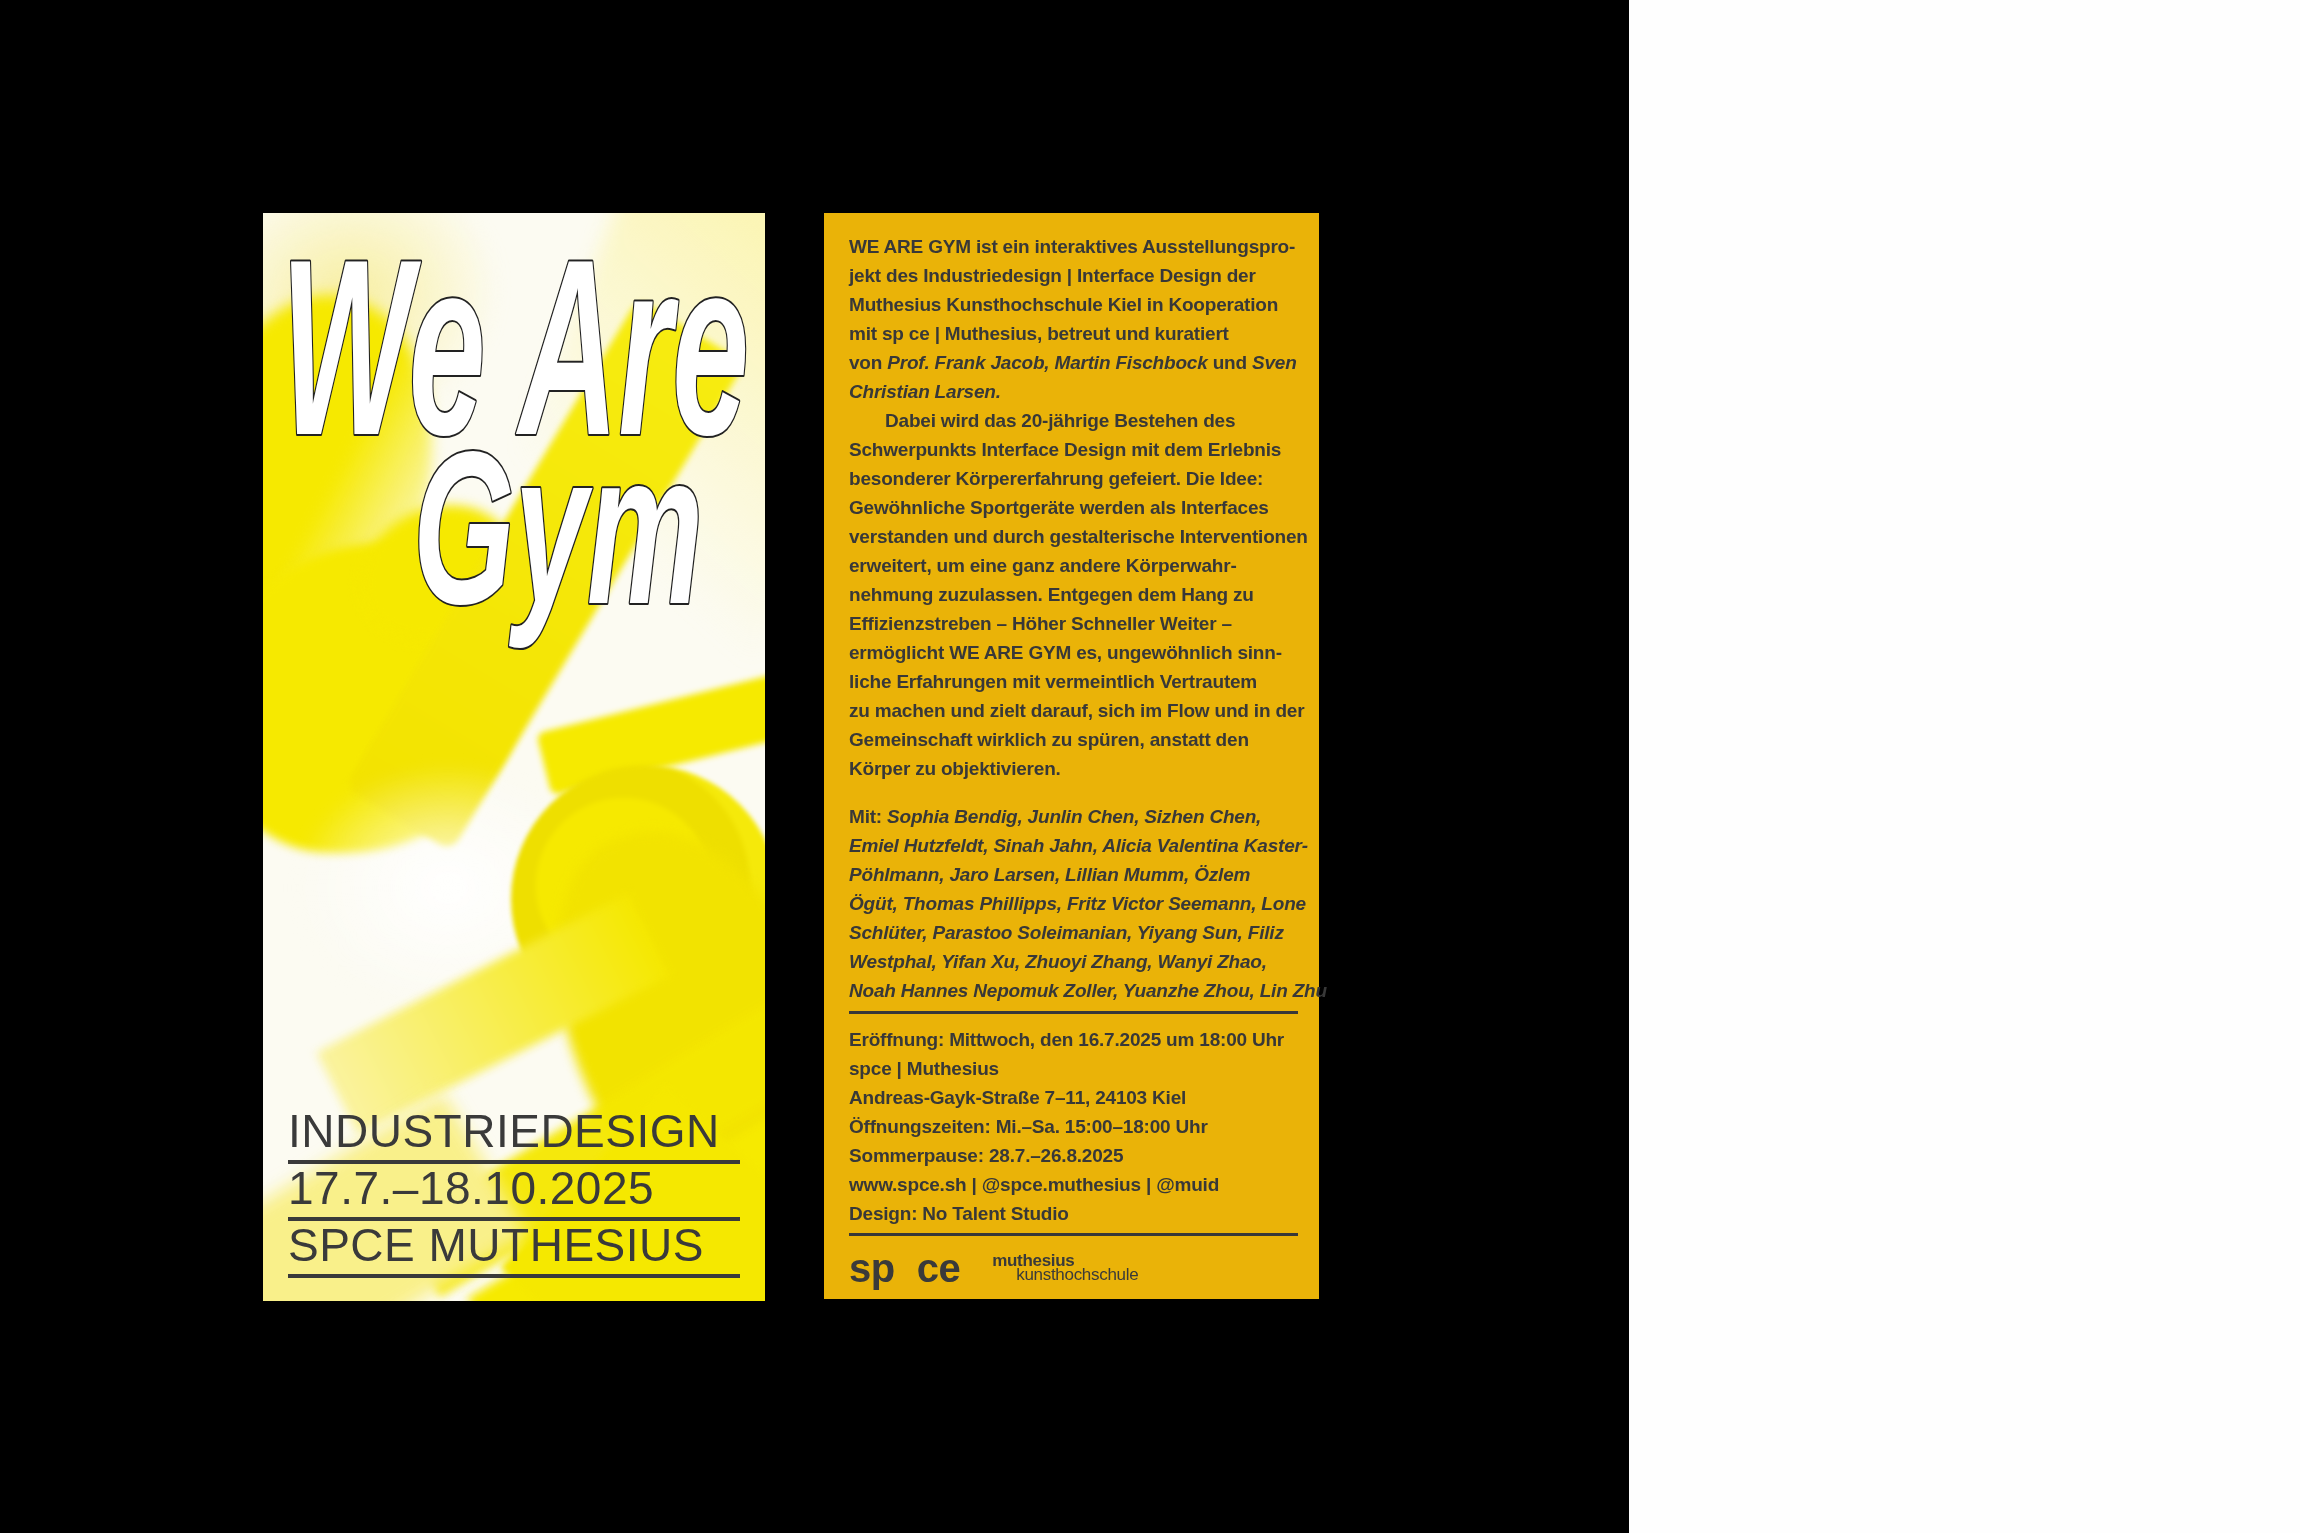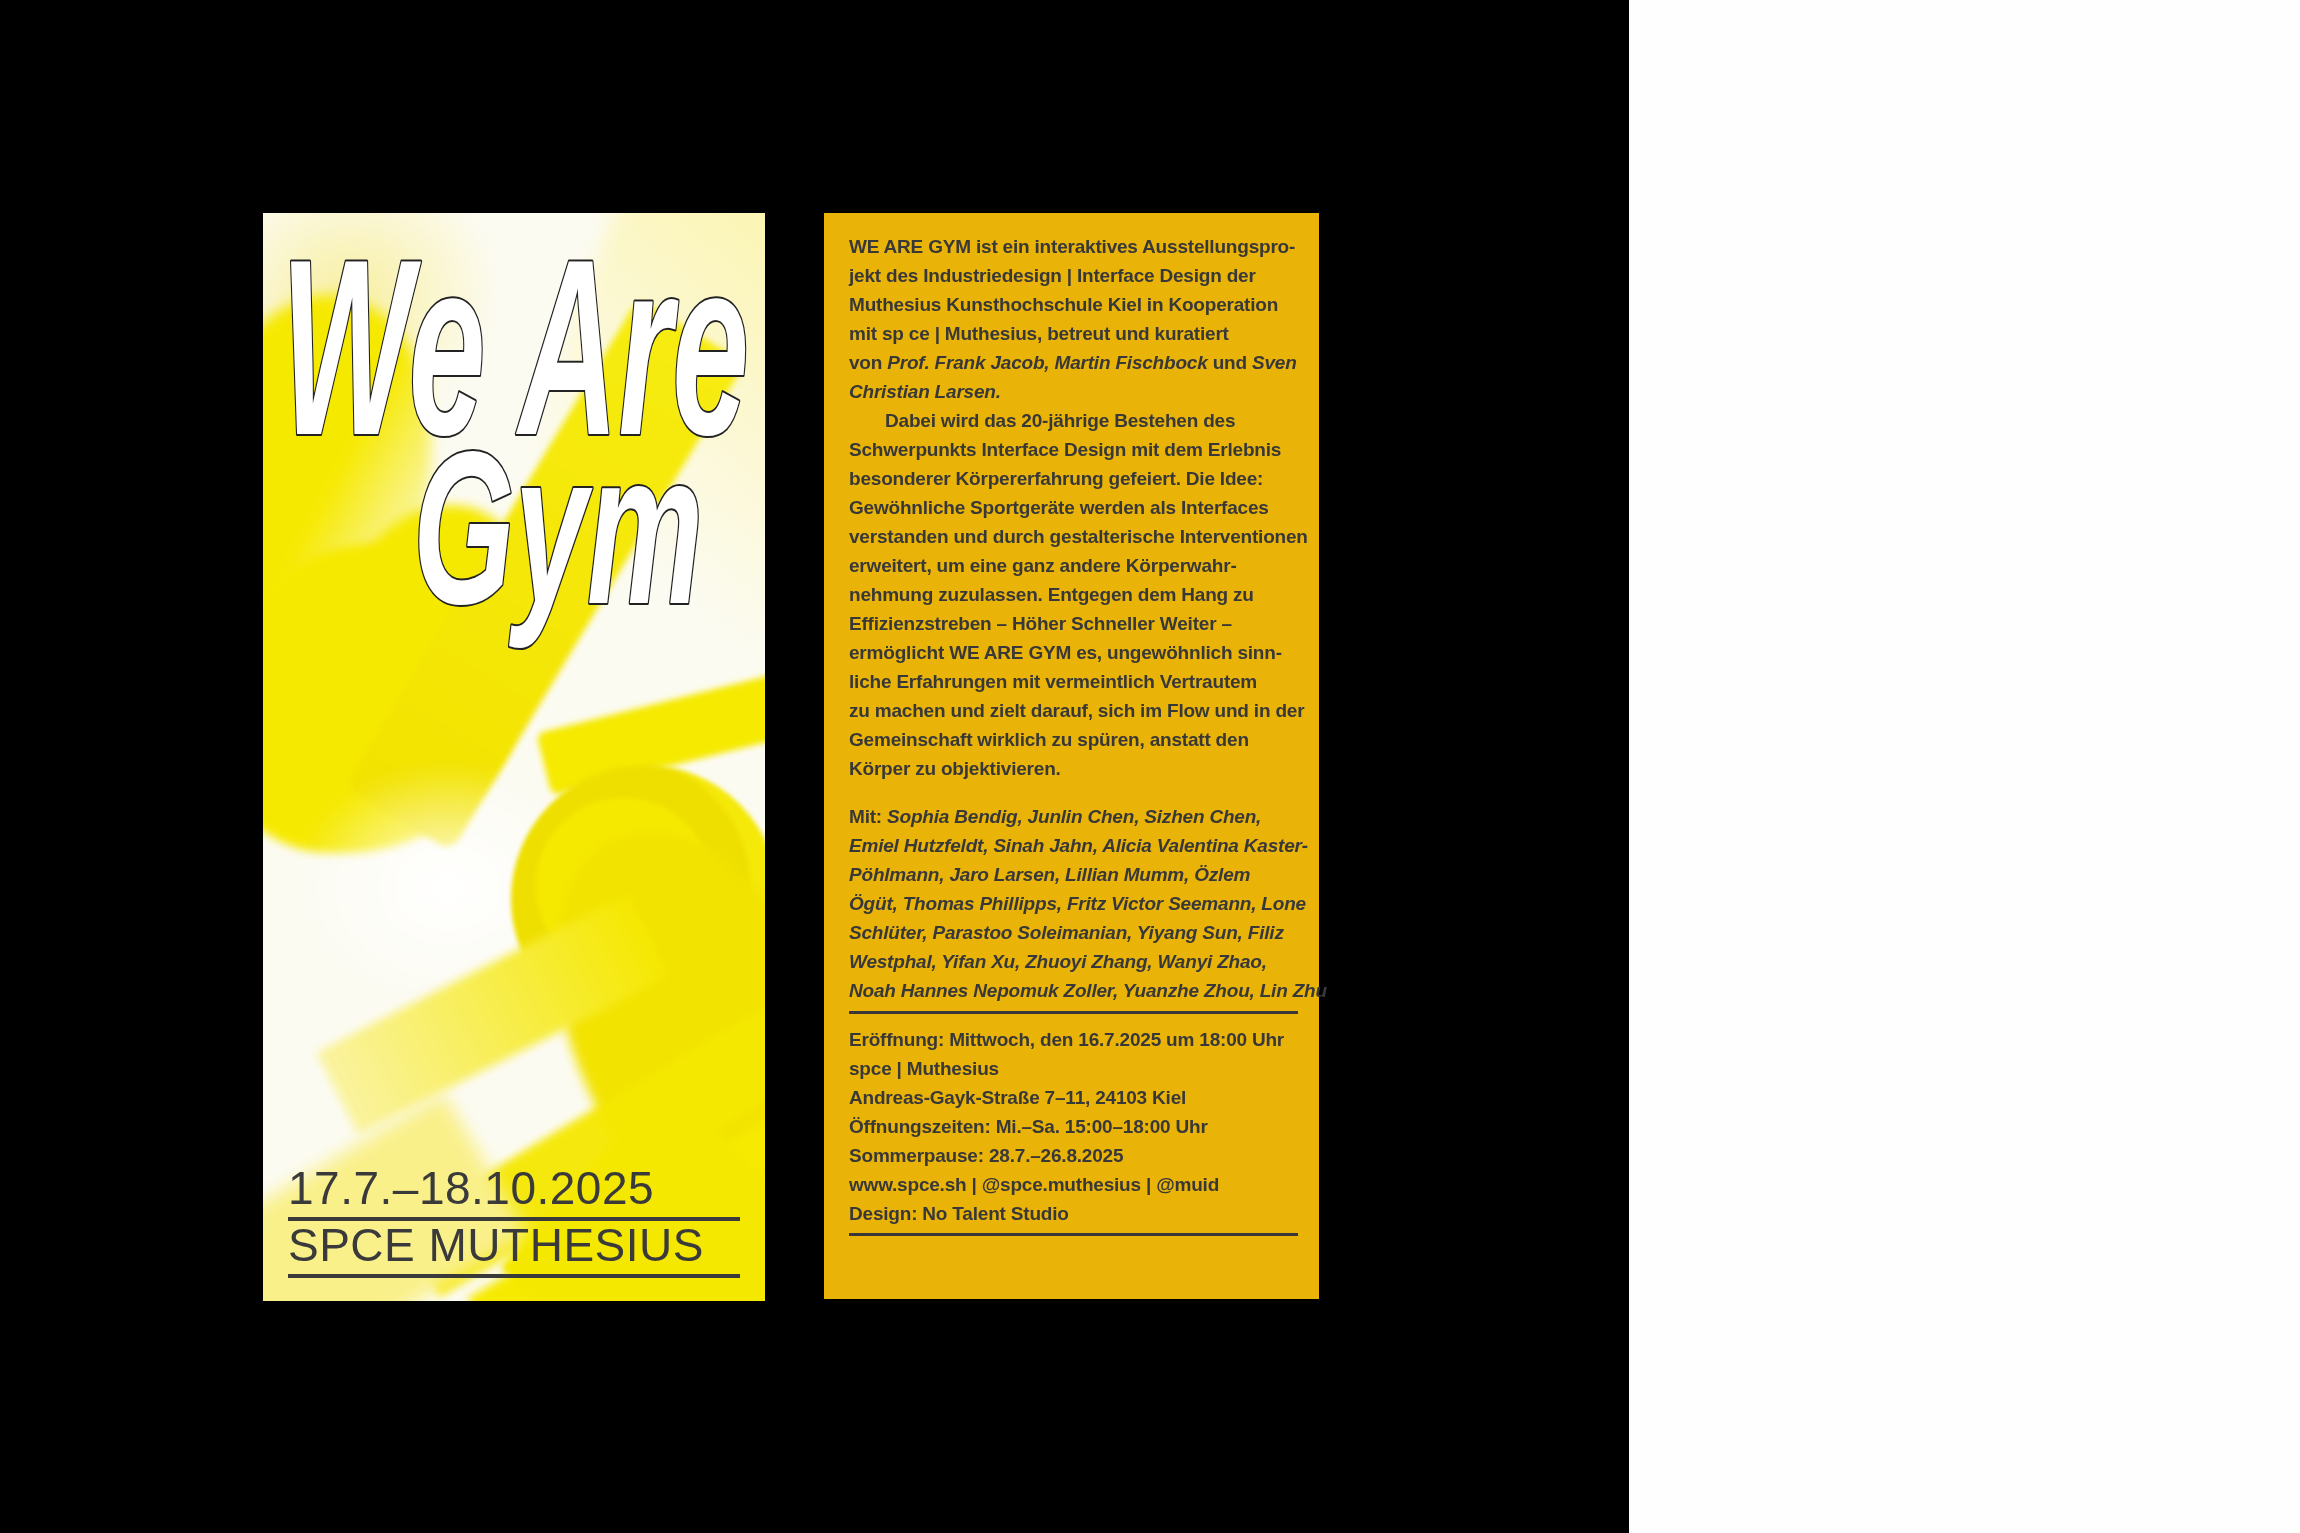--- a/index.html
+++ b/index.html
@@ -96,20 +96,21 @@
       <div class="a13"></div>
       <div class="a14"></div>
     </div>
 
     <svg class="title-svg" width="502" height="470" viewBox="0 0 502 470">
       <text x="18" y="203" font-size="250" textLength="468" lengthAdjust="spacingAndGlyphs">We Are</text>
       <text x="150" y="372" font-size="218" textLength="290" lengthAdjust="spacingAndGlyphs">Gym</text>
     </svg>
 
     <div class="lf-footer">
+        <div class="line">INDUSTRIEDESIGN</div>
         <div class="line">17.7.–18.10.2025</div>
         <div class="line">SPCE MUTHESIUS</div>
       </div>
   </div>
 
   <div class="flyer-right">
     <div class="rf-content">
       <div class="para-intro">
           <div class="line"><span>WE ARE GYM ist ein interaktives Ausstellungspro-</span></div>
           <div class="line"><span>jekt des Industriedesign | Interface Design der</span></div>
@@ -146,17 +147,25 @@
       <div class="para-info">
           <div class="line">Eröffnung: Mittwoch, den 16.7.2025 um 18:00 Uhr</div>
           <div class="line">spce | Muthesius</div>
           <div class="line">Andreas-Gayk-Straße 7–11, 24103 Kiel</div>
           <div class="line">Öffnungszeiten: Mi.–Sa. 15:00–18:00 Uhr</div>
           <div class="line">Sommerpause: 28.7.–26.8.2025</div>
           <div class="line">www.spce.sh | @spce.muthesius | @muid</div>
           <div class="line">Design: No Talent Studio</div>
         </div>
       <div class="rule rule-bottom"></div>
+      <div class="logo-row">
+        <span class="logo-sp">sp</span>
+        <span class="logo-ce">ce</span>
+        <div class="logo-muthesius">
+          <div class="mu1">muthesius</div>
+          <div class="mu2">kunsthochschule</div>
+        </div>
+      </div>
     </div>
   </div>
 
   <div class="side-panel"></div>
 </div>
 
 </body></html>

